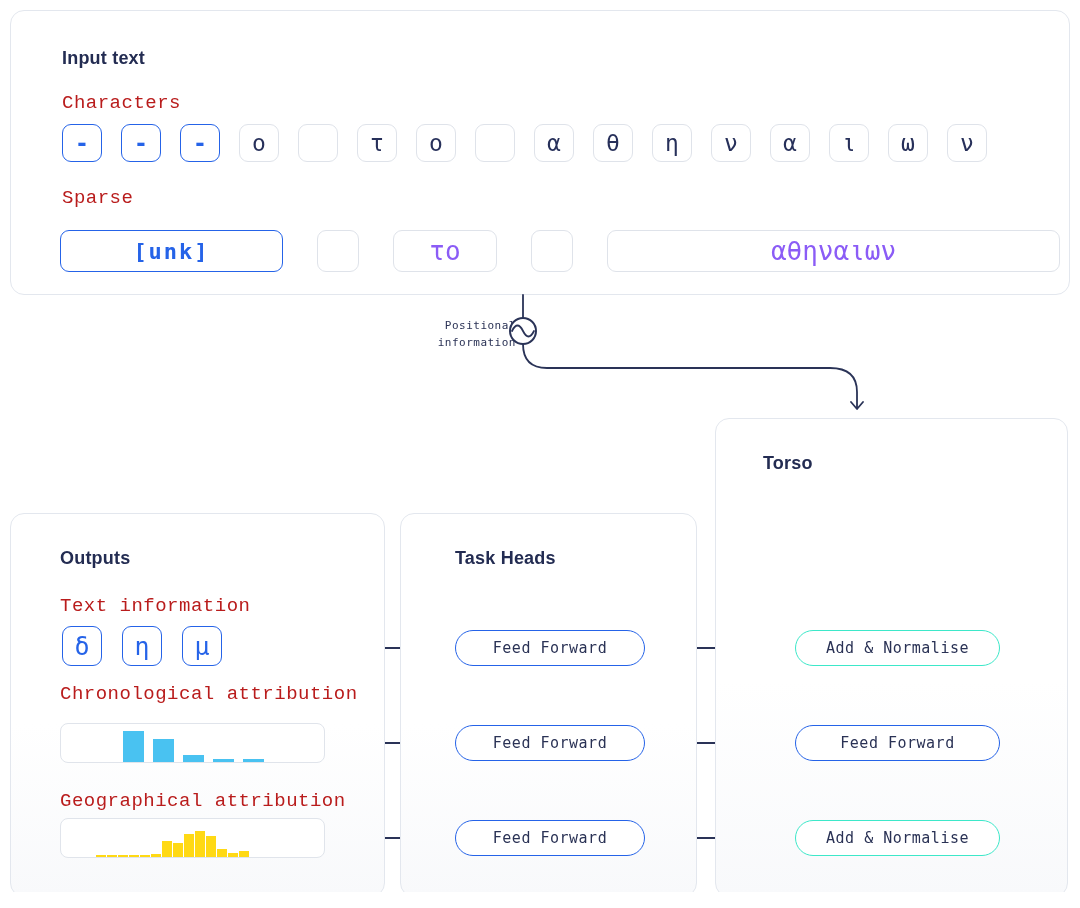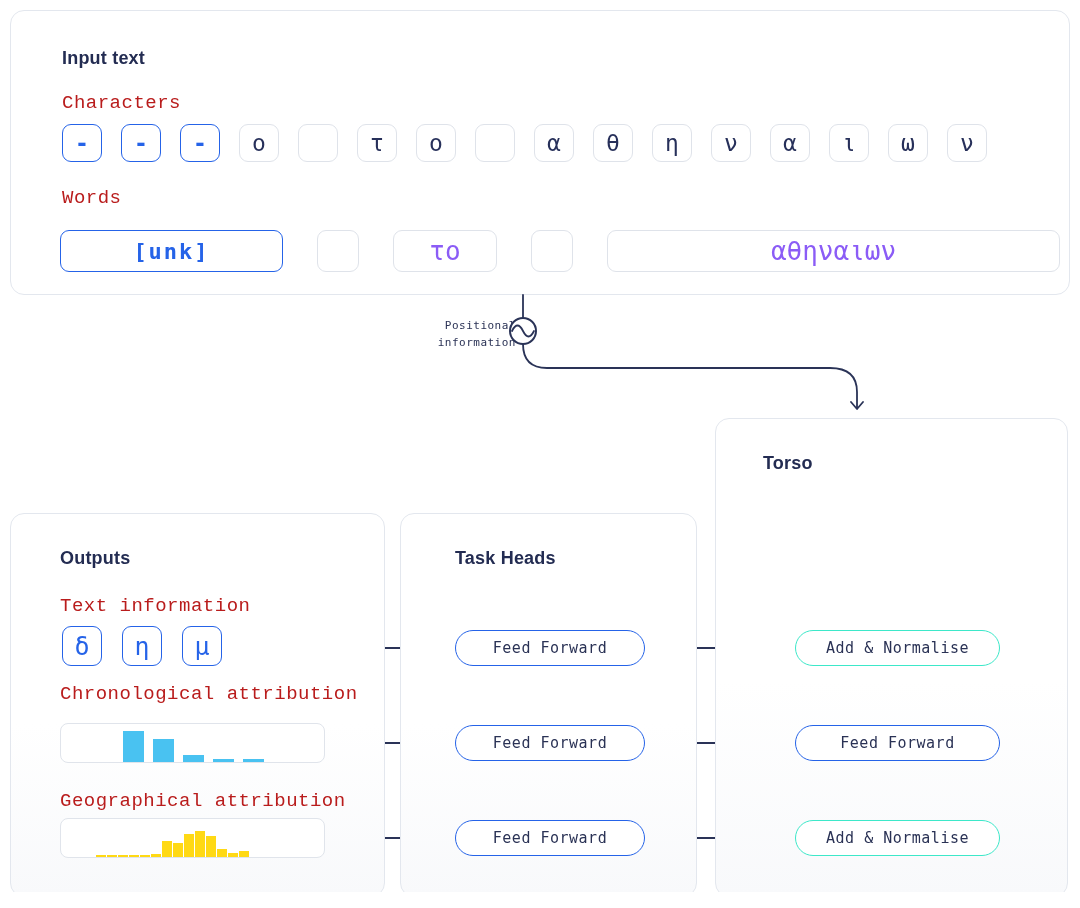--- a/index.html
+++ b/index.html
@@ -74,21 +74,21 @@
       <div class="char-box"></div>
       <div class="char-box">α</div>
       <div class="char-box">θ</div>
       <div class="char-box">η</div>
       <div class="char-box">ν</div>
       <div class="char-box">α</div>
       <div class="char-box">ι</div>
       <div class="char-box">ω</div>
       <div class="char-box">ν</div>
     </div>
-  <div class="mono-label" style="left:62px;top:187px;">Words</div>
+  <div class="mono-label" style="left:62px;top:187px;">Sparse</div>
   <div class="word-row" id="word-row">
       <div class="word-box blue" style="width: 223px;">[unk]</div>
       <div class="word-box" style="width: 42px;"></div>
       <div class="word-box" style="width: 104px;">το</div>
       <div class="word-box" style="width: 42px;"></div>
       <div class="word-box" style="width: 453px;">αθηναιων</div>
     </div>
 
   <div class="pos-label">
     <div>Positional</div>

